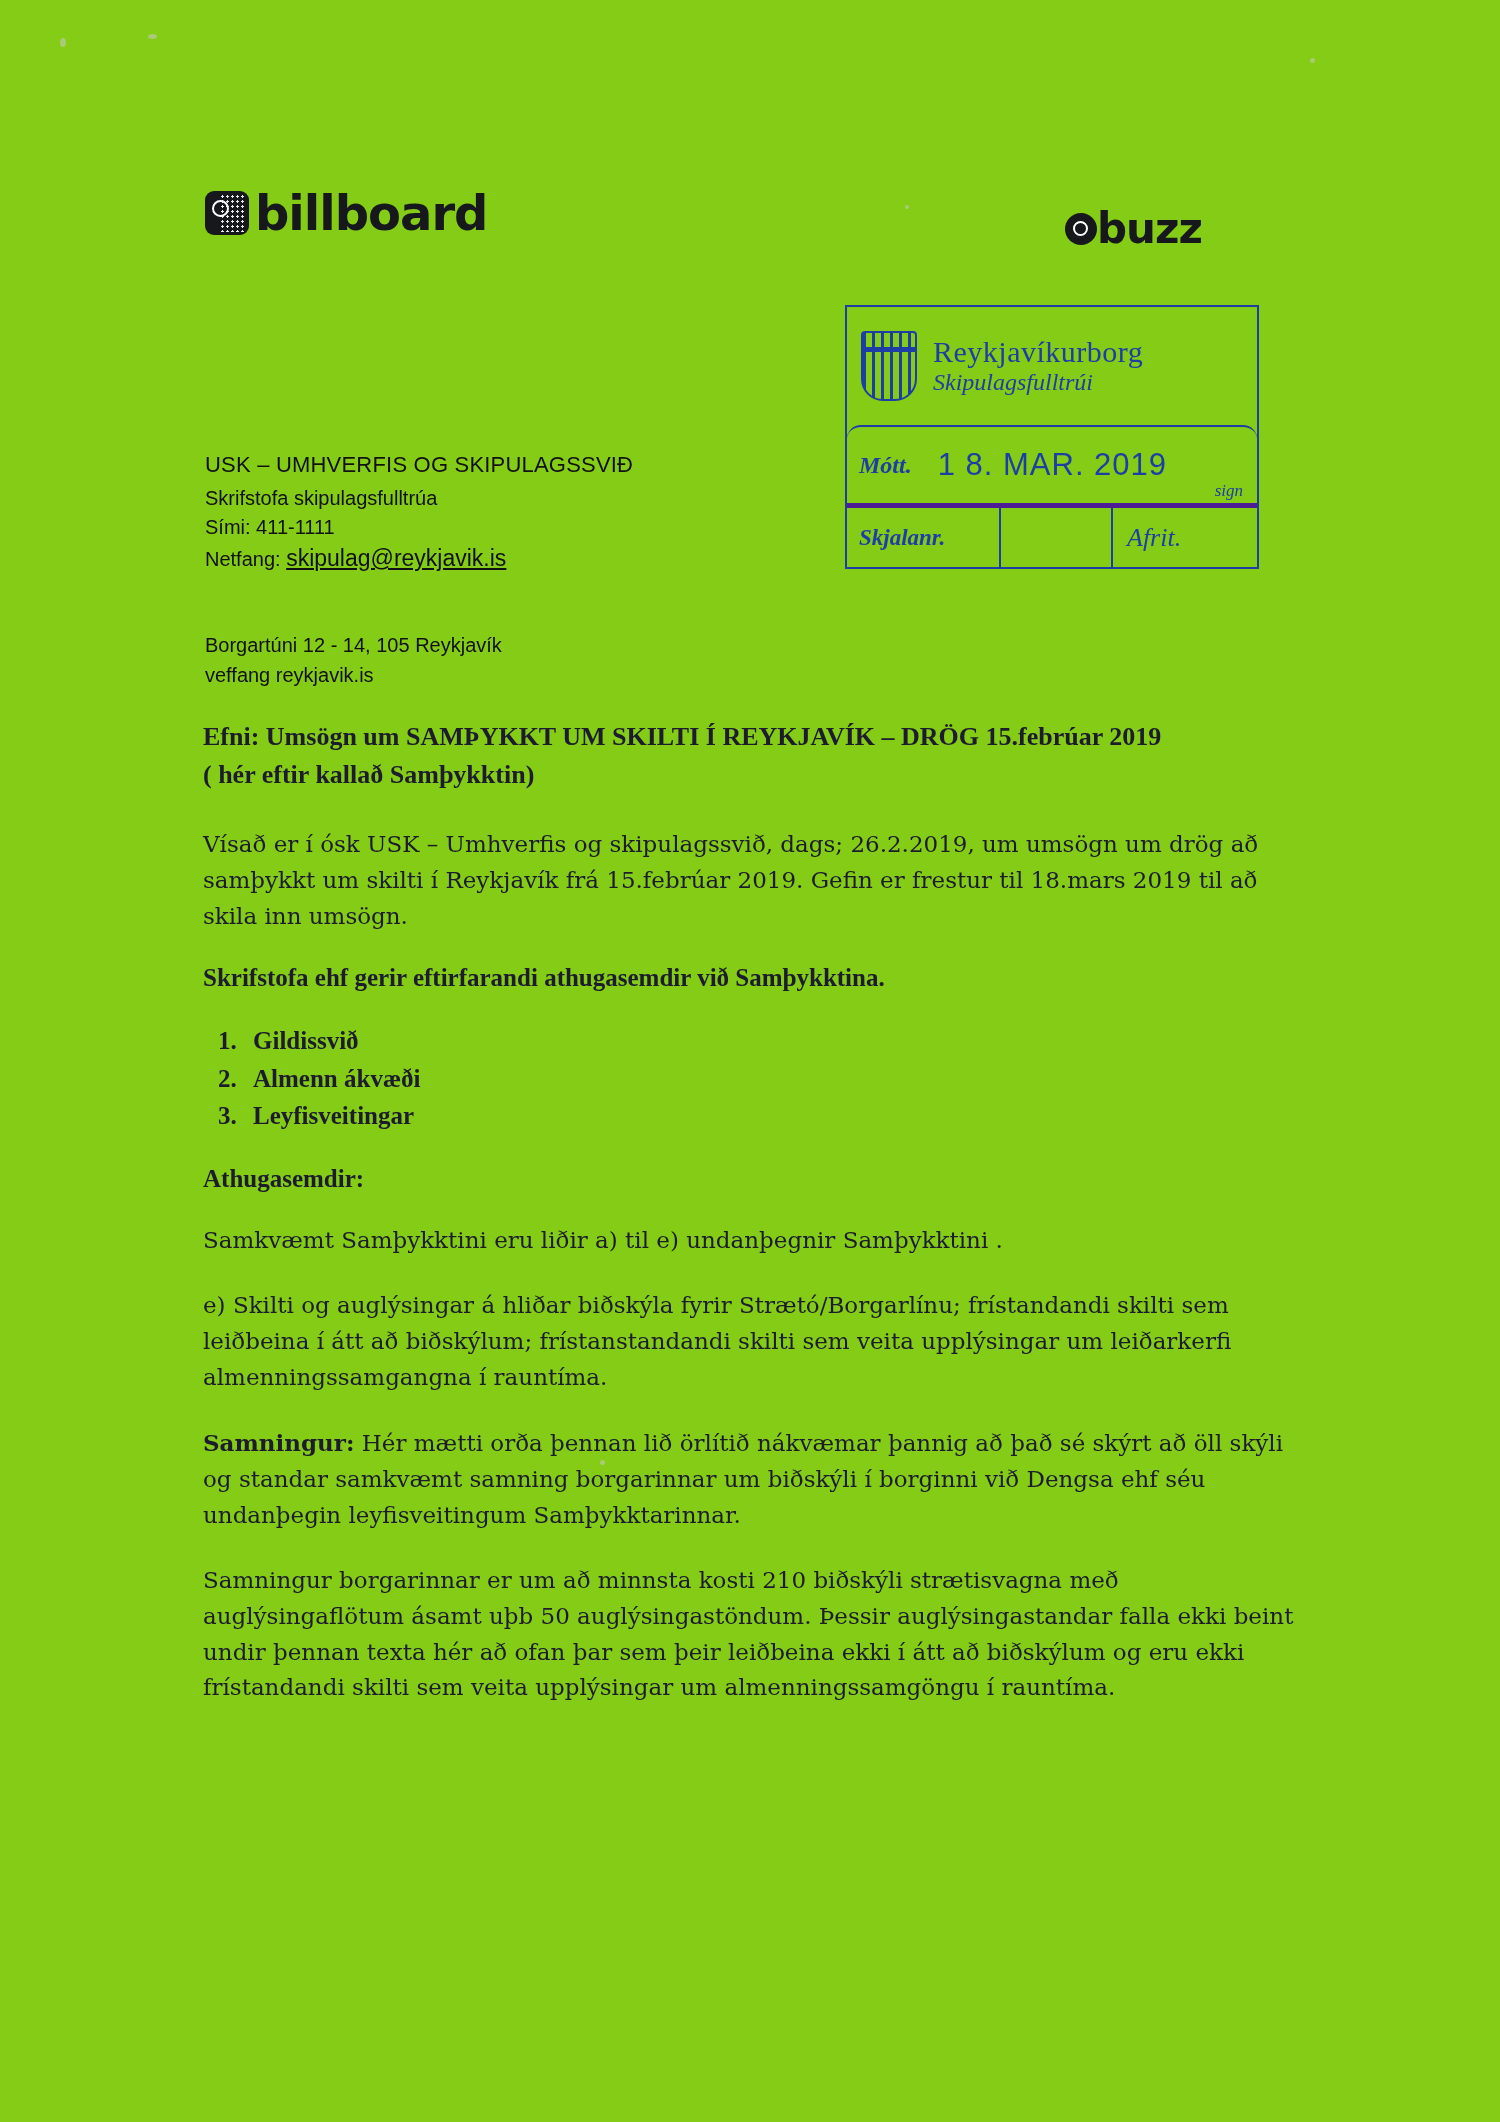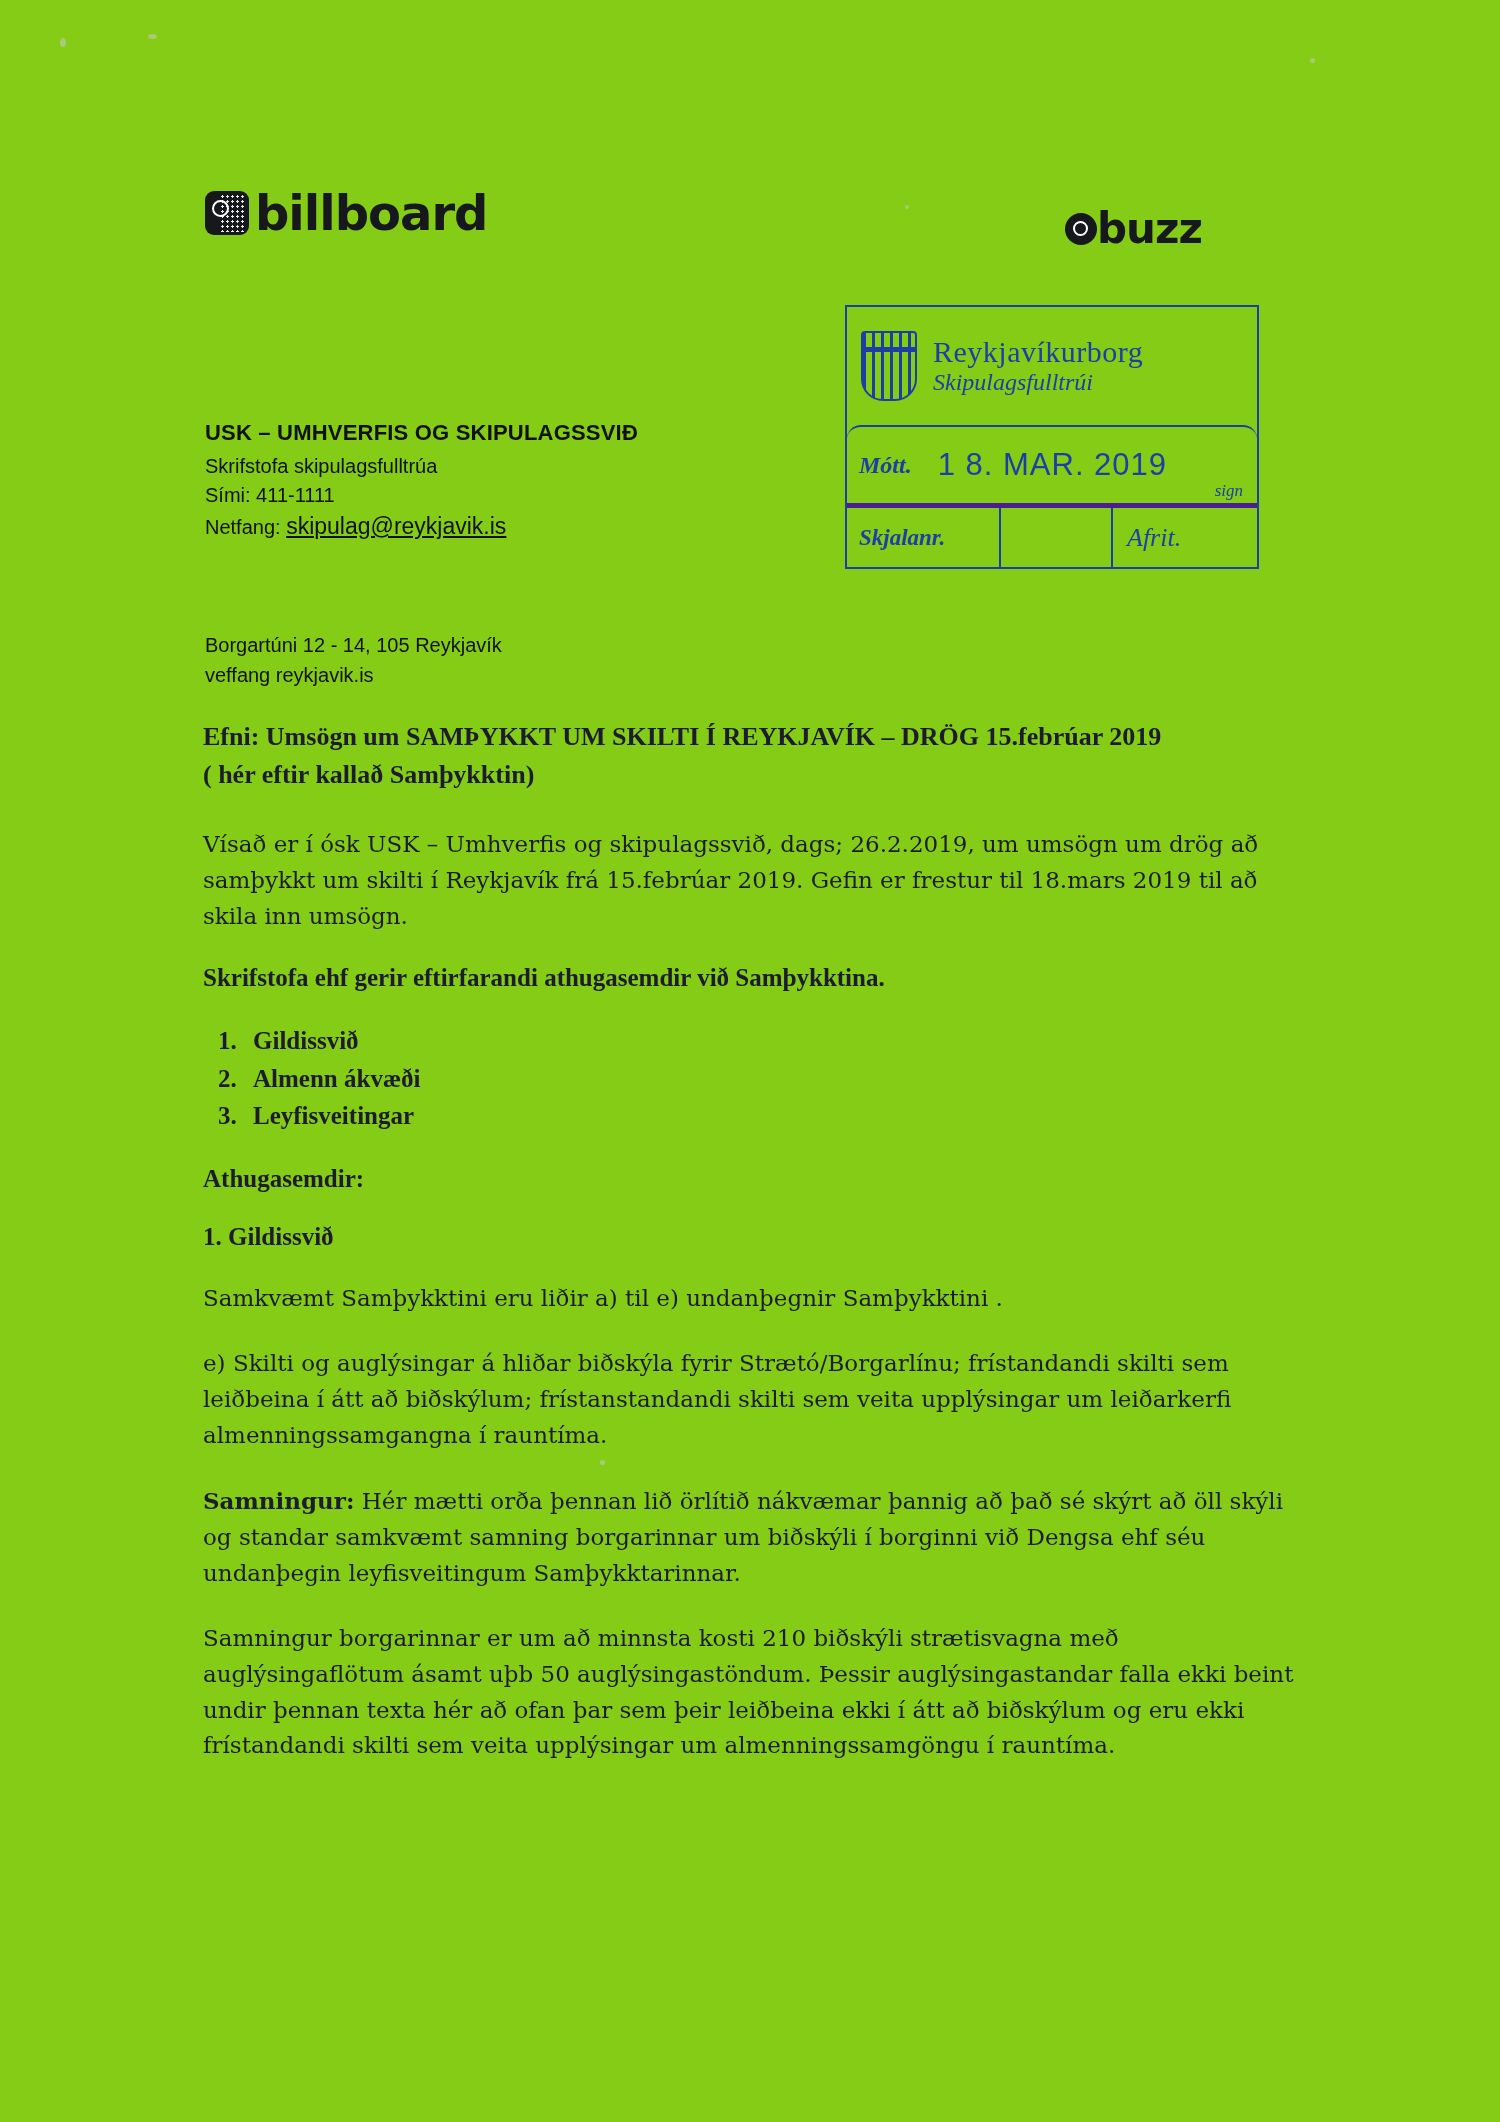--- a/index.html
+++ b/index.html
@@ -196,23 +196,24 @@
   
   .sender {
     position: absolute;
     left: 205px;
     top: 420px;
     font-family: "Liberation Sans", sans-serif;
     color: #111;
   }
   .sender .l1 {
     font-size: 22px;
-    font-weight: 700;
+    font-weight: 400;
     letter-spacing: .2px;
     margin-bottom: 6px;
+    margin-top: 32px;
   }
   .sender .l {
     font-size: 20px;
     line-height: 1.45;
   }
   .sender .email {
     font-size: 23px;
     text-decoration: underline;
     color: #111;
   }
@@ -346,21 +347,20 @@
     <div class="heading-b">Skrifstofa ehf gerir eftirfarandi athugasemdir við Samþykktina.</div>
 
     <ol class="numlist">
       <li>Gildissvið</li>
       <li>Almenn ákvæði</li>
       <li>Leyfisveitingar</li>
     </ol>
 
     <div class="heading-b">Athugasemdir:</div>
 
-    <div class="heading-b">1.  Gildissvið</div>
 
     <div class="para serifalt">Samkvæmt Samþykktini eru liðir a) til e) undanþegnir Samþykktini .</div>
 
     <div class="para serifalt">e) Skilti og auglýsingar á hliðar biðskýla fyrir Strætó/Borgarlínu; frístandandi skilti sem leiðbeina í átt að biðskýlum; frístanstandandi skilti sem veita upplýsingar um leiðarkerfi almenningssamgangna í rauntíma.</div>
 
     <div class="para serifalt">
       <span class="bold">Samningur:</span><span> Hér mætti orða þennan lið örlítið nákvæmar þannig að það sé skýrt að öll skýli og standar samkvæmt samning borgarinnar um biðskýli í borginni við Dengsa ehf séu undanþegin leyfisveitingum Samþykktarinnar.</span>
     </div>
 
     <div class="para serifalt">Samningur borgarinnar er um að minnsta kosti 210 biðskýli strætisvagna með auglýsingaflötum ásamt uþb 50 auglýsingastöndum. Þessir auglýsingastandar falla ekki beint undir þennan texta hér að ofan þar sem þeir leiðbeina ekki í átt að biðskýlum og eru ekki frístandandi skilti sem veita upplýsingar um almenningssamgöngu í rauntíma.</div>

